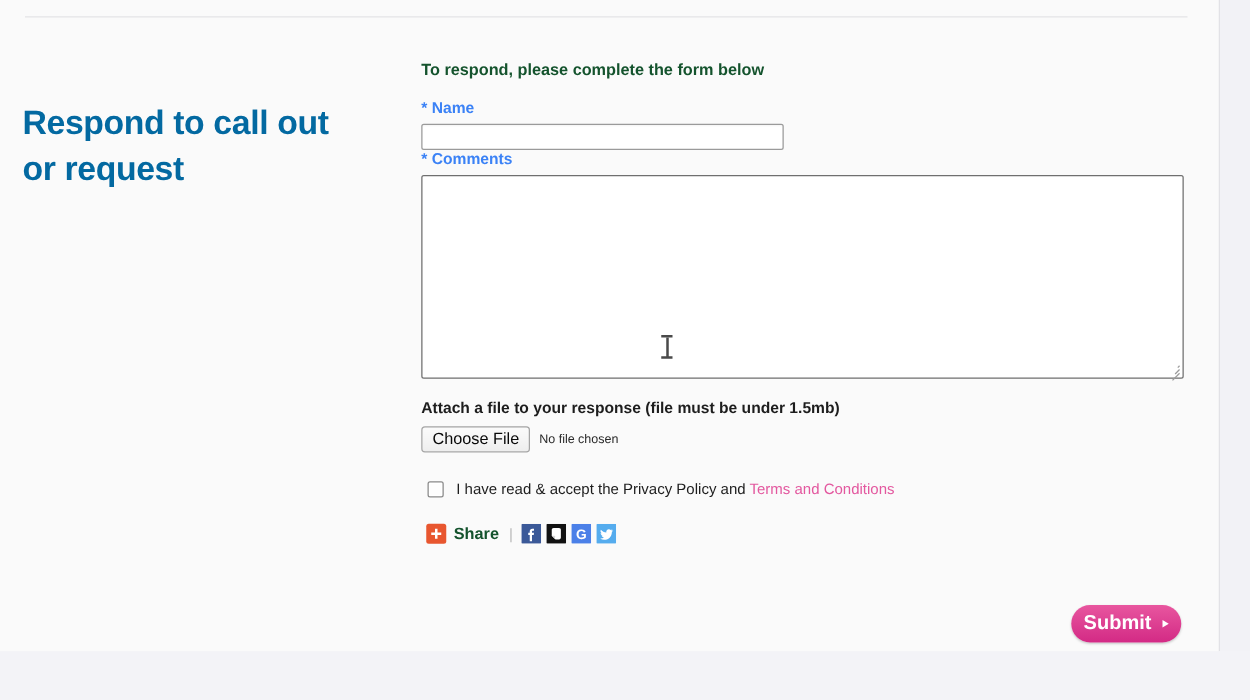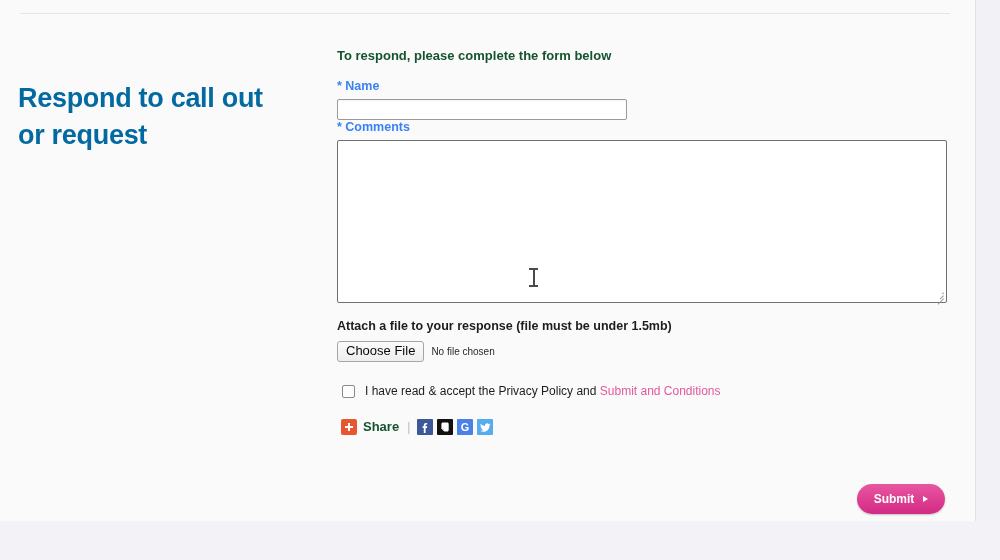--- a/index.html
+++ b/index.html
@@ -246,21 +246,21 @@
     left: 857px;
     top: 484px;
     width: 88px;
     height: 30px;
     border: 0;
     border-radius: 15px;
     background: linear-gradient(#e8569f, #d32a85);
     box-shadow: 0 1px 2px rgba(0,0,0,0.22);
     color: #ffffff;
     font-family: "Liberation Sans", sans-serif;
-    font-size: 12px;
+    font-size: 16px;
     font-weight: bold;
     cursor: pointer;
     display: flex;
     align-items: center;
     justify-content: center;
     gap: 9px;
     padding: 0;
   }
   .submit-arrow {
     width: 0; height: 0;
@@ -321,21 +321,21 @@
     <div class="attach-block">
       <div class="attach-lbl">Attach a file to your response (file must be under 1.5mb)</div>
       <div class="file-row">
         <span class="choose-file">Choose File</span>
         <span class="no-file">No file chosen</span>
       </div>
     </div>
 
     <div class="consent-row">
       <span class="cbx"></span>
-      <span class="consent-text"><span>I have read &amp; accept the Privacy Policy and </span><a class="tc-link" href="#">Submit and Conditions</a></span>
+      <span class="consent-text"><span>I have read &amp; accept the Privacy Policy and </span><a class="tc-link" href="#">Terms and Conditions</a></span>
     </div>
 
     <div class="share-row">
       <span class="at-plus"></span>
       <span class="at-share-lbl">Share</span>
       <span class="at-sep">|</span>
 
       <span class="sicon">
         <svg width="16" height="16" viewBox="0 0 16 16">
           <rect width="16" height="16" fill="#3b5998"></rect>

